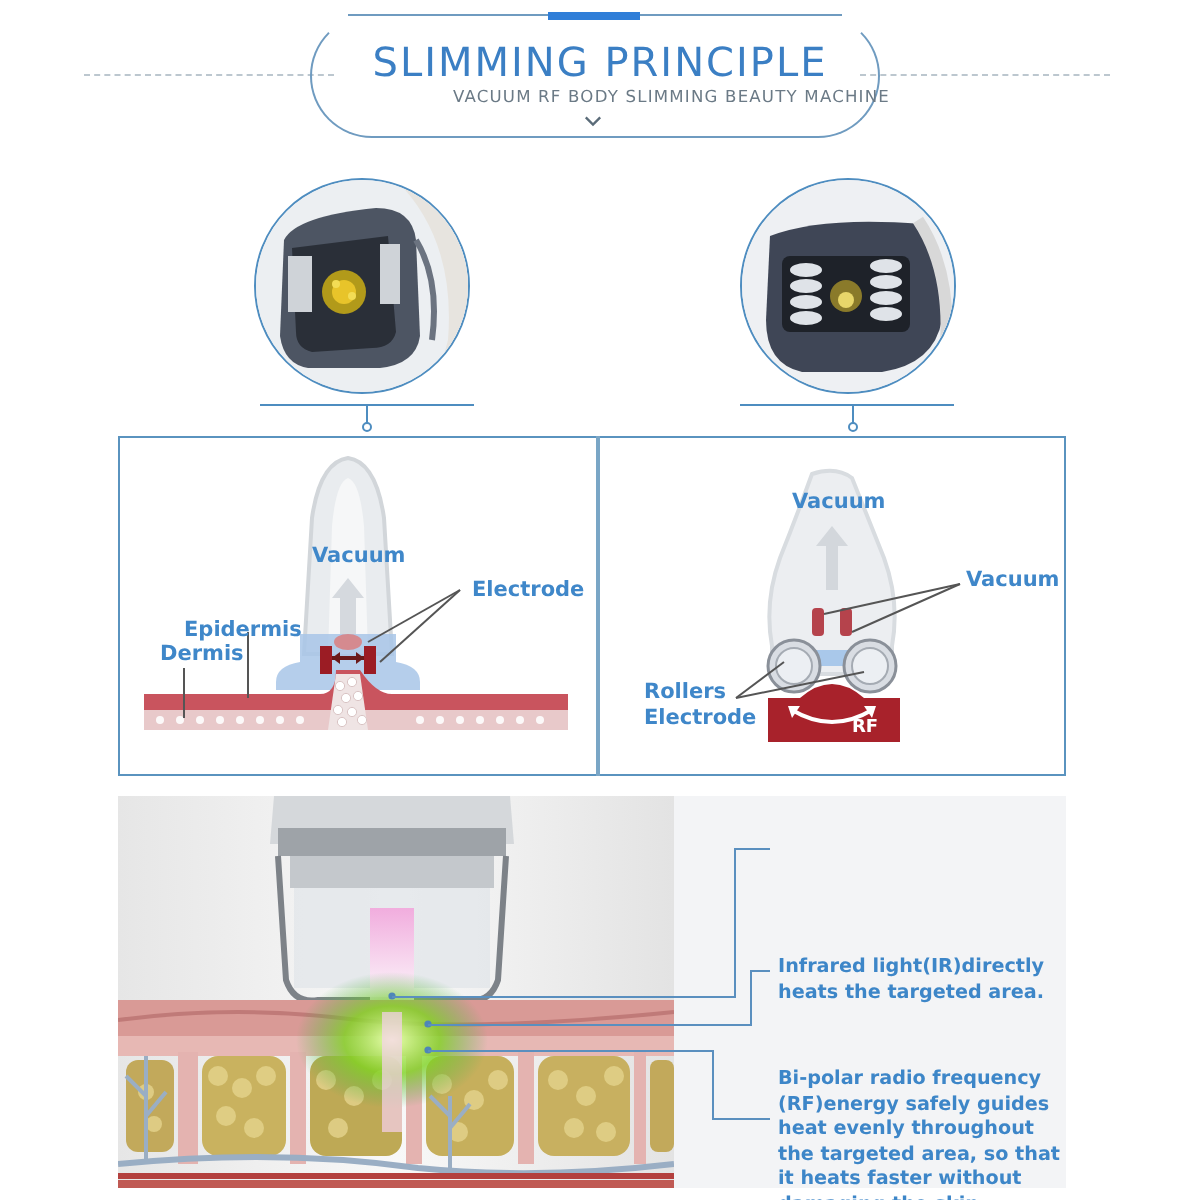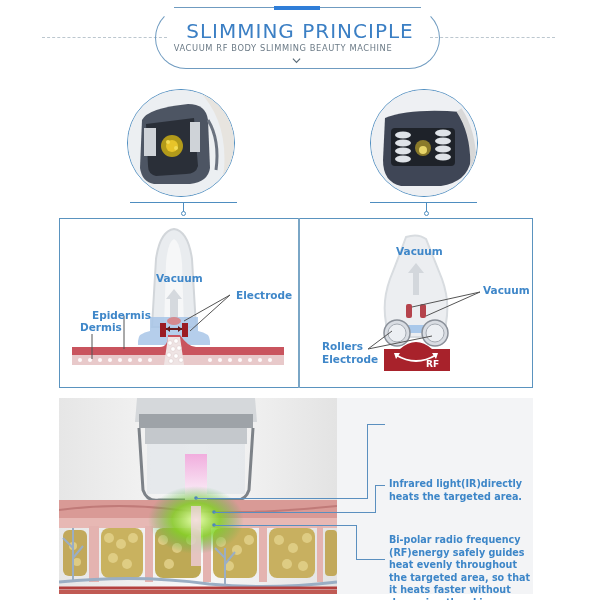--- a/index.html
+++ b/index.html
@@ -19,21 +19,21 @@
     content: ""; position: absolute; left: 18px; right: 18px; top: -1px;
     border-top: 1.5px solid #6f9bc0;
   }
   .header-accent { position: absolute; left: 274px; top: 6px; width: 46px; height: 4px; background: #2f7ed8; }
   .header-title {
     position: absolute; left: 155px; top: 19px; width: 290px; text-align: center;
     color: #3b7fc4; font-size: 20px; font-weight: 400; letter-spacing: 1px;
     font-family: "DejaVu Sans", sans-serif;
   }
   .header-subtitle {
-    position: absolute; left: 138px; top: 43px; width: 290px; text-align: center;
+    position: absolute; left: 155px; top: 43px; width: 290px; text-align: right;
     color: #6b7a86; font-size: 8.3px; letter-spacing: 0.6px;
     font-family: "DejaVu Sans", sans-serif;
   }
   .header-chevron {
     position: absolute; left: 292px; top: 56px; width: 9px; height: 9px;
   }
 
   
   .device-circle {
     position: absolute; width: 108px; height: 108px; border-radius: 50%;

